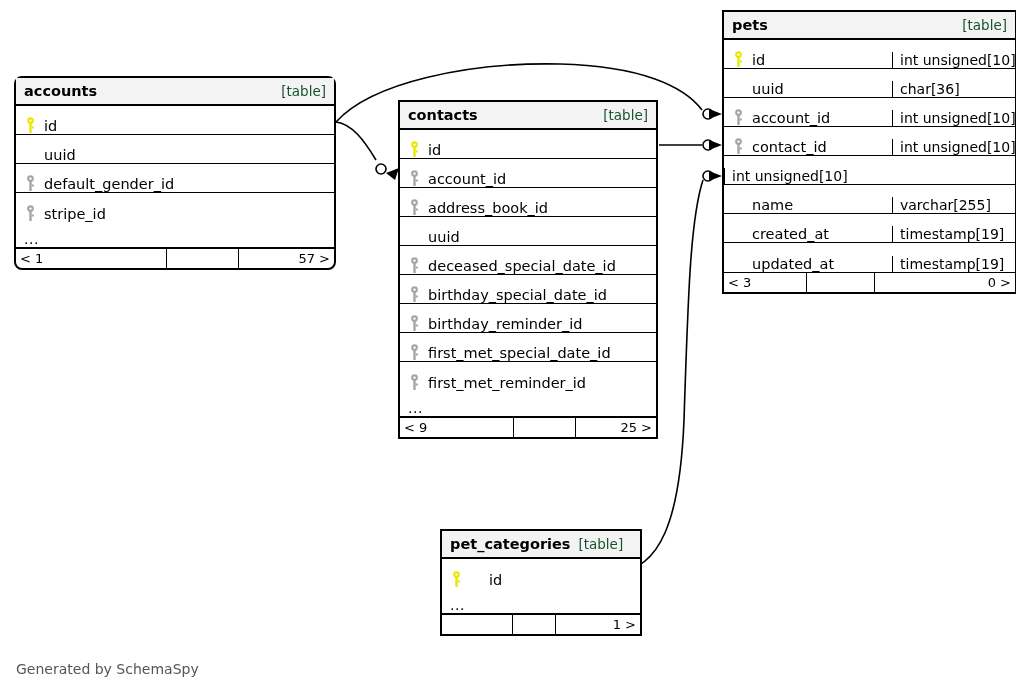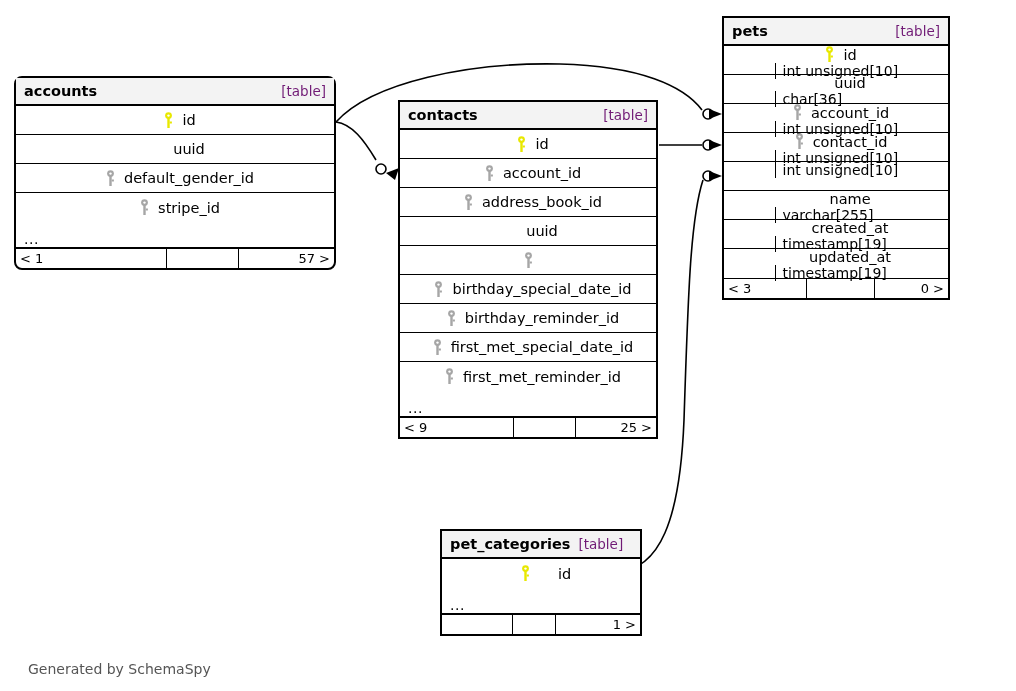--- a/index.html
+++ b/index.html
@@ -29,34 +29,33 @@
     box-sizing:border-box;
   }
   .tbl-title{
     font-weight:bold;
     font-size:14.5px;
     color:#000;
     white-space:nowrap;
   }
   .tbl-tag{
     font-size:13.5px;
-    color:#701a75;
+    color:#14532d;
     white-space:nowrap;
   }
   .tbl-header.spread .tbl-tag{margin-left:auto;}
   .tbl-header.tight .tbl-tag{margin-left:8px;}
 
   .rows{display:block;}
   .row{
     display:flex;
-    align-items:center;
+    align-items:flex-end;
     border-bottom:1px solid #000;
     height:29px;
     box-sizing:border-box;
-    flex-direction:column;
   }
   .row:last-of-type{border-bottom:none;}
   .cell-name{
     flex:1 1 auto;
     display:flex;
     align-items:center;
     padding-left:8px;
     box-sizing:border-box;
     min-width:0;
   }
@@ -117,21 +116,20 @@
   .footer-cell.mid,.footer-cell.right{border-left:1px solid #000;}
   .footer-cell.right{justify-content:flex-end;}
 
   .caption{
     position:absolute;
     left:16px;
     top:661px;
     font-size:14px;
     color:#555;
     white-space:nowrap;
-    margin-left:12px;
   }
 </style>
 </head>
 <body>
 
 <div id="canvas">
 
   <svg class="edges" viewBox="0 0 1016 691">
     <g fill="none" stroke="#000" stroke-width="1.6">
 
@@ -275,20 +273,21 @@
       <div class="row">
         <div class="cell-name">
           <span class="keyslot">
             <svg width="9" height="17" viewBox="0 0 9 17">
                 <circle cx="4.5" cy="3.6" r="3.4" fill="#a6a6a6"></circle>
                 <circle cx="4.5" cy="3.6" r="1.2" fill="#fff"></circle>
                 <rect x="3.3" y="6" width="2.4" height="10" fill="#a6a6a6"></rect>
                 <rect x="5.7" y="9.5" width="2.2" height="2" fill="#a6a6a6"></rect>
               </svg>
           </span>
+          <span class="col-name">deceased_special_date_id</span>
         </div>
       </div>
       <div class="row">
         <div class="cell-name">
           <span class="keyslot">
             <svg width="9" height="17" viewBox="0 0 9 17">
                 <circle cx="4.5" cy="3.6" r="3.4" fill="#a6a6a6"></circle>
                 <circle cx="4.5" cy="3.6" r="1.2" fill="#fff"></circle>
                 <rect x="3.3" y="6" width="2.4" height="10" fill="#a6a6a6"></rect>
                 <rect x="5.7" y="9.5" width="2.2" height="2" fill="#a6a6a6"></rect>
@@ -340,21 +339,21 @@
     <div class="ellipsis-row">
       <span>...</span>
     </div>
     <div class="footer-row">
       <div class="footer-cell left" style="width:113px">&lt; 9</div>
       <div class="footer-cell mid" style="width:62px"></div>
       <div class="footer-cell right" style="flex:1">25 &gt;</div>
     </div>
   </div>
 
-  <div class="table-box" style="left:722px;top:16px;width:228px;">
+  <div class="table-box" style="left:722px;top:10px;width:295px;">
     <div class="tbl-header spread">
       <span class="tbl-title">pets</span>
       <span class="tbl-tag">[table]</span>
     </div>
     <div class="rows">
       <div class="row">
         <div class="cell-name">
           <span class="keyslot">
             <svg width="9" height="17" viewBox="0 0 9 17">
                 <circle cx="4.5" cy="3.6" r="3.4" fill="#e8e800"></circle>

